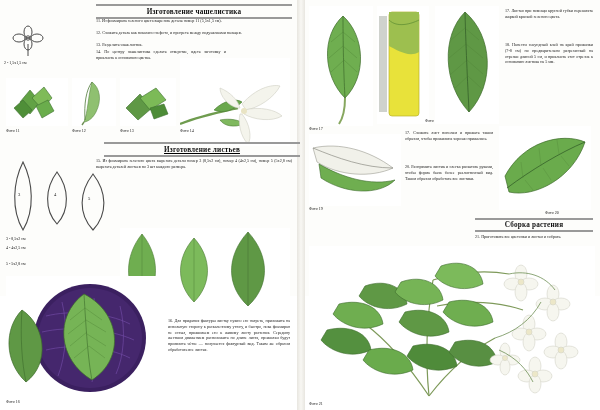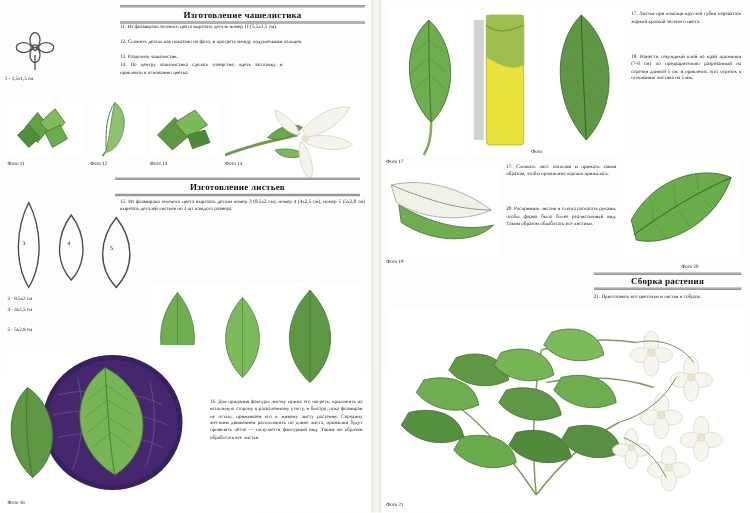--- a/index.html
+++ b/index.html
@@ -148,21 +148,21 @@
           <path d="M62 46 C76 30 92 26 100 28 C94 40 78 50 66 52 Z"></path>
           <path d="M64 52 C80 48 96 52 102 58 C92 64 74 62 64 56 Z"></path>
           <path d="M62 56 C70 66 72 80 68 86 C60 78 58 64 60 56 Z"></path>
           <path d="M58 50 C48 48 40 38 40 30 C50 34 58 42 60 50 Z"></path>
         </g>
         <circle cx="64" cy="53" r="3" fill="#e9e4c4"></circle>
       </svg>
     </div>
     <div class="fig-label" style="left:180px; top:128px;">Фото 14</div>
 
-    <div class="blk" style="left:92px; top:142px; width:196px;">
+    <div class="blk" style="left:104px; top:142px; width:196px;text-decoration:underline;">
       <div class="title-rule"></div>
       <div class="section-title" style="padding:1.5px 0;">Изготовление листьев</div>
       <div class="title-rule"></div>
     </div>
 
     <div class="blk numlist" style="left:96px; top:158px; width:196px;">15. Из фоамирана зеленого цвета вырезать детали номер 3 (8,5х2 см), номер 4 (4х2,5 см), номер 5 (5х2,8 см) вырезать деталей листьев по 3 шт каждого размера.</div>
 
     <svg class="blk" style="left:8px; top:160px;" width="30" height="72" viewBox="0 0 30 72">
       <path class="outline" d="M15 2 C25 22 27 50 15 70 C3 50 5 22 15 2 Z"></path>
     </svg>

